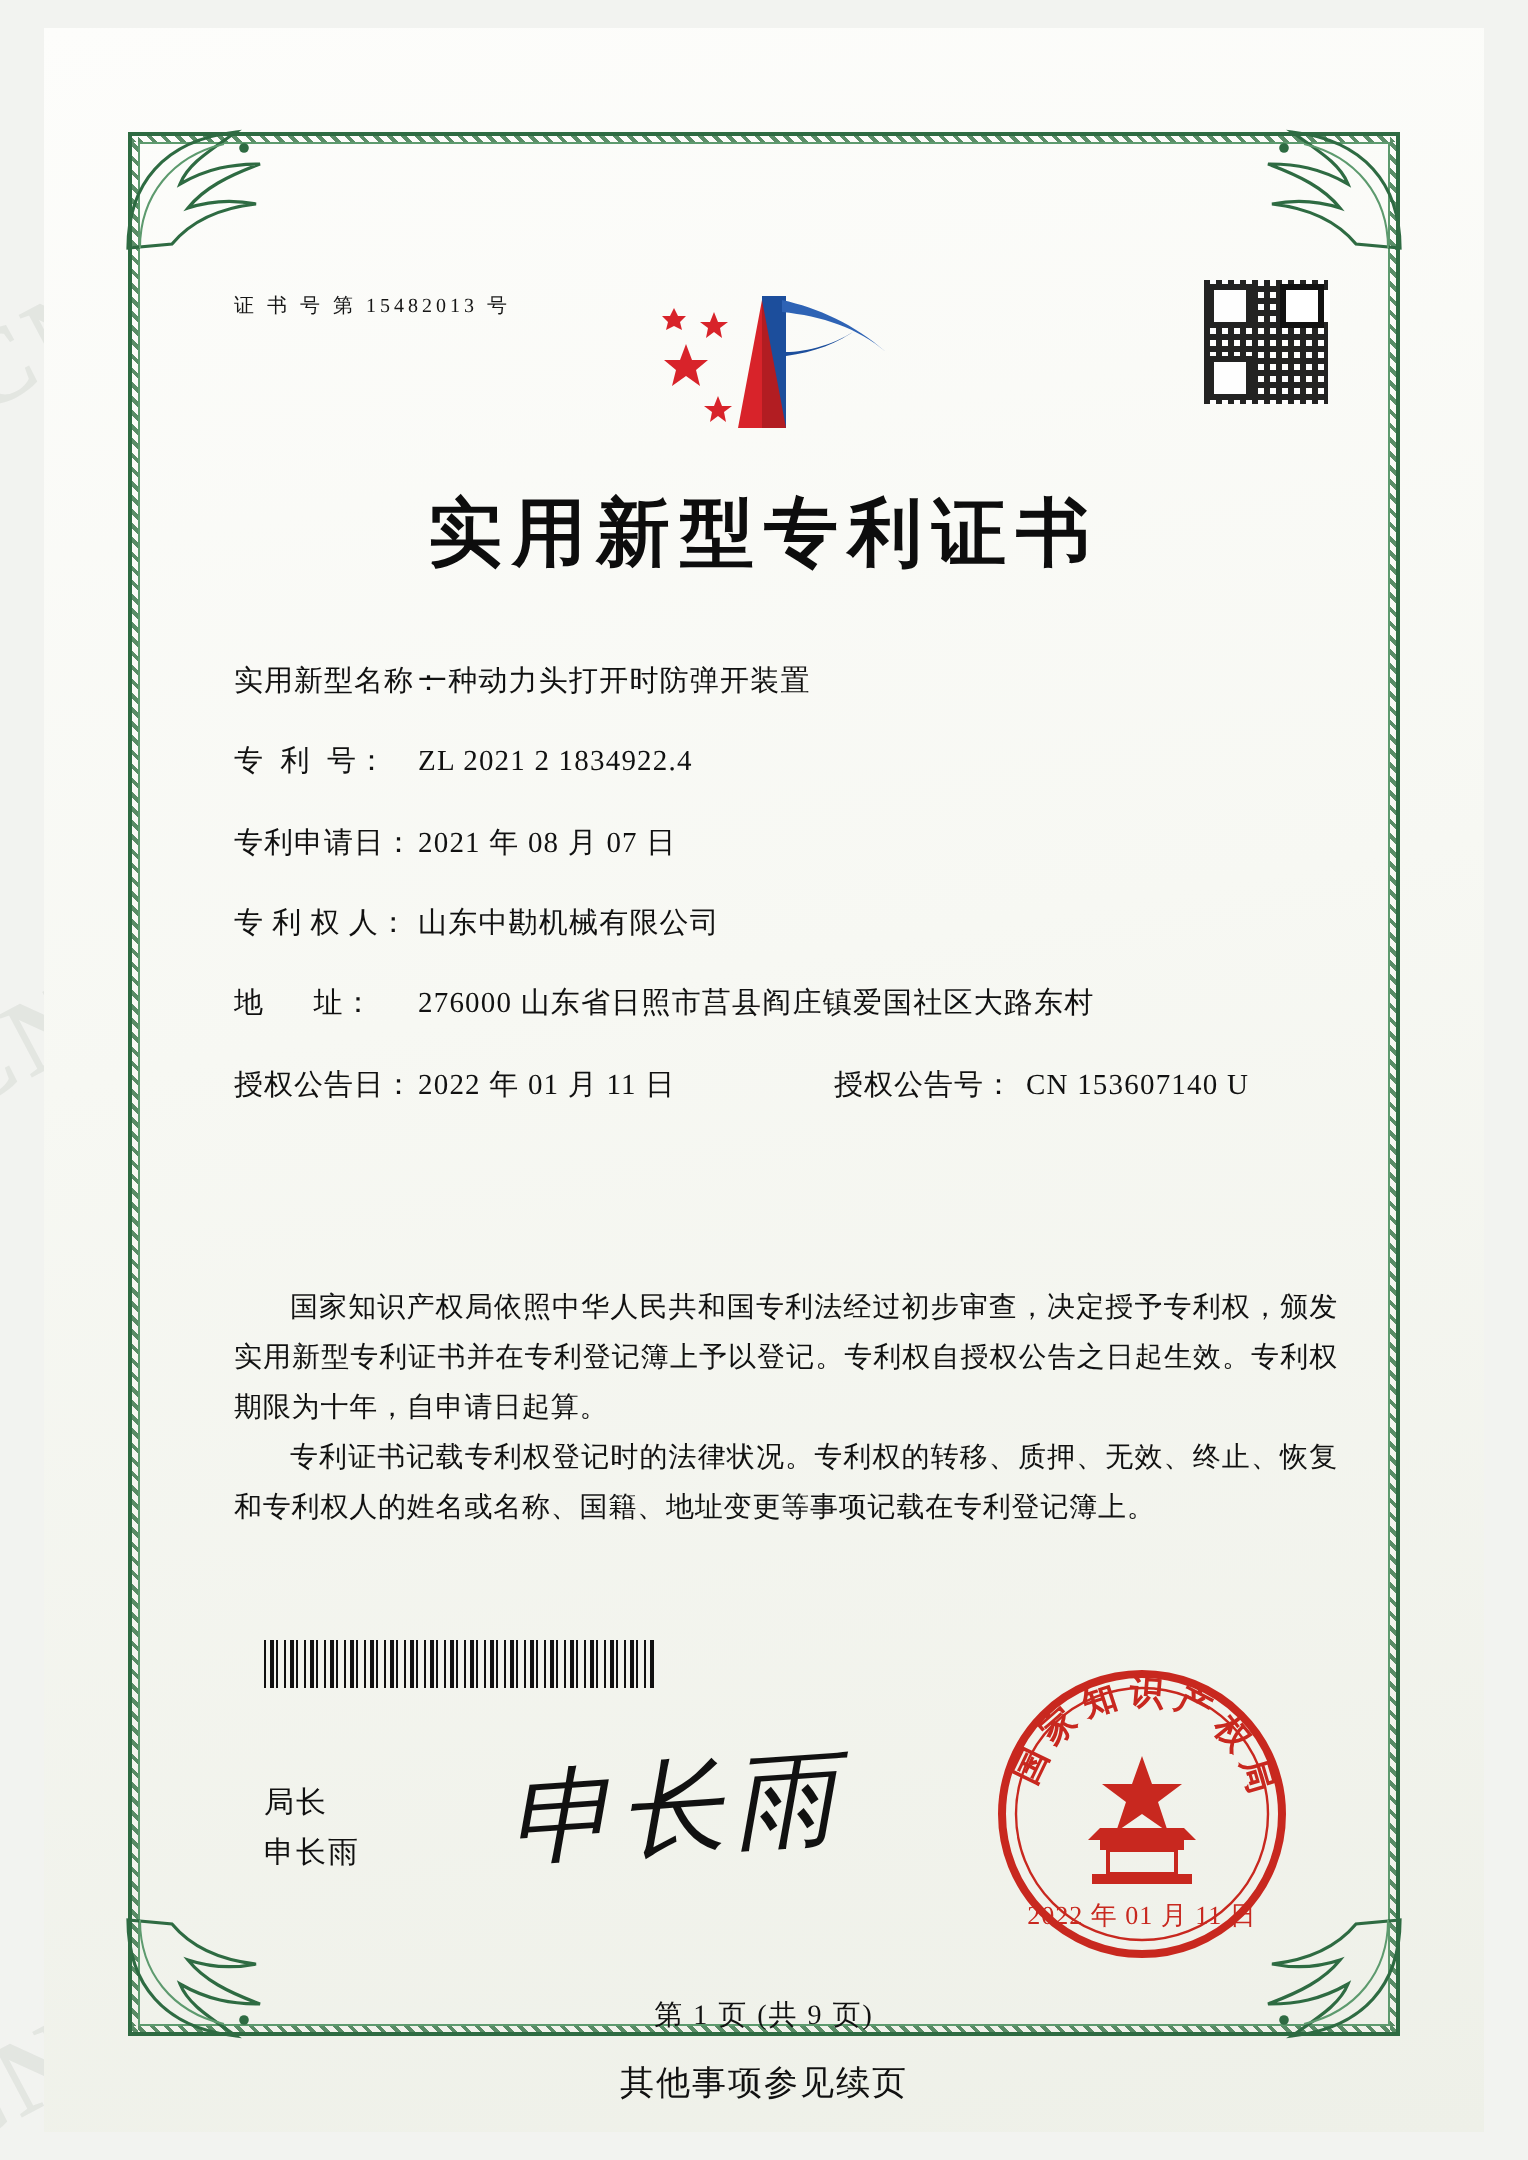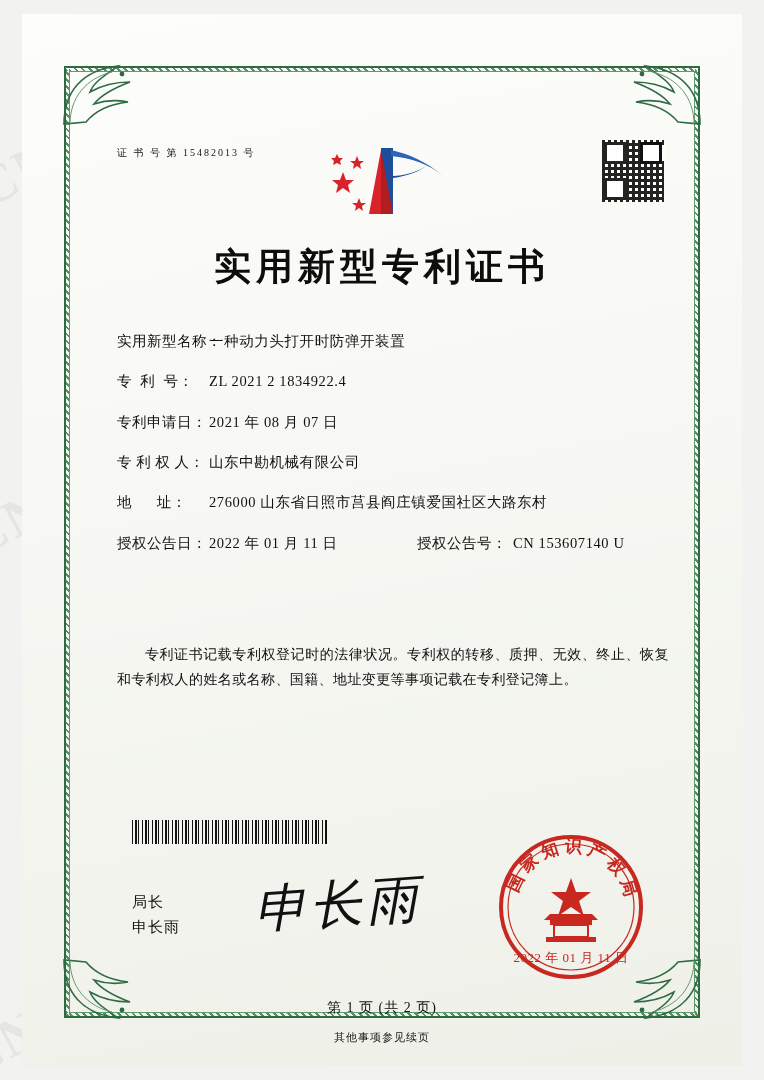--- a/index.html
+++ b/index.html
@@ -273,21 +273,21 @@
     text-align: center;
     font-size: 14px;
     letter-spacing: 1px;
     color: #111;
   }
   .footer-note {
     position: absolute;
     left: 0; right: 0;
     top: 1030px;
     text-align: center;
-    font-size: 11px;
+    font-size: 17px;
     letter-spacing: 1px;
     color: #111;
     z-index: 4;
   }
 </style>
 </head>
 <body>
 
 <div class="watermark-layer">
   <div class="wm" style="left:-30px; top:120px;">CNIPA</div>
@@ -383,20 +383,21 @@
           <div class="lbl">授权公告日：</div>
           <div class="val">2022 年 01 月 11 日</div>
         </div>
         <div class="lbl2">授权公告号：</div>
         <div class="val2">CN 153607140 U</div>
       </div>
     </div>
   </div>
 
   <div class="body-text">
+    <p>国家知识产权局依照中华人民共和国专利法经过初步审查，决定授予专利权，颁发实用新型专利证书并在专利登记簿上予以登记。专利权自授权公告之日起生效。专利权期限为十年，自申请日起算。</p>
     <p>专利证书记载专利权登记时的法律状况。专利权的转移、质押、无效、终止、恢复和专利权人的姓名或名称、国籍、地址变更等事项记载在专利登记簿上。</p>
   </div>
 
   <div class="barcode"></div>
 
   <div class="sig-label">
     <div>局长</div>
     <div>申长雨</div>
   </div>
   <div class="sig-hand">申长雨</div>
@@ -414,16 +415,16 @@
       <path d="M48 88 L102 88 L96 82 L54 82 Z" fill="#c8281f"></path>
 
       <path id="sealArcTop" d="M 20 75 A 55 55 0 0 1 130 75" fill="none"></path>
       <text font-family="'DejaVu Serif', serif" font-size="17" font-weight="bold" fill="#c8281f" letter-spacing="5">
         <textPath href="#sealArcTop" startOffset="8%">国家知识产权局</textPath>
       </text>
     </svg>
   </div>
   <div class="seal-date">2022 年 01 月 11 日</div>
 
-  <div class="page-no">第 1 页 (共 2 页)</div>
+  <div class="page-no">第 1 页 (共 9 页)</div>
 </div>
 
 <div class="footer-note">其他事项参见续页</div>
 
 </body></html>

